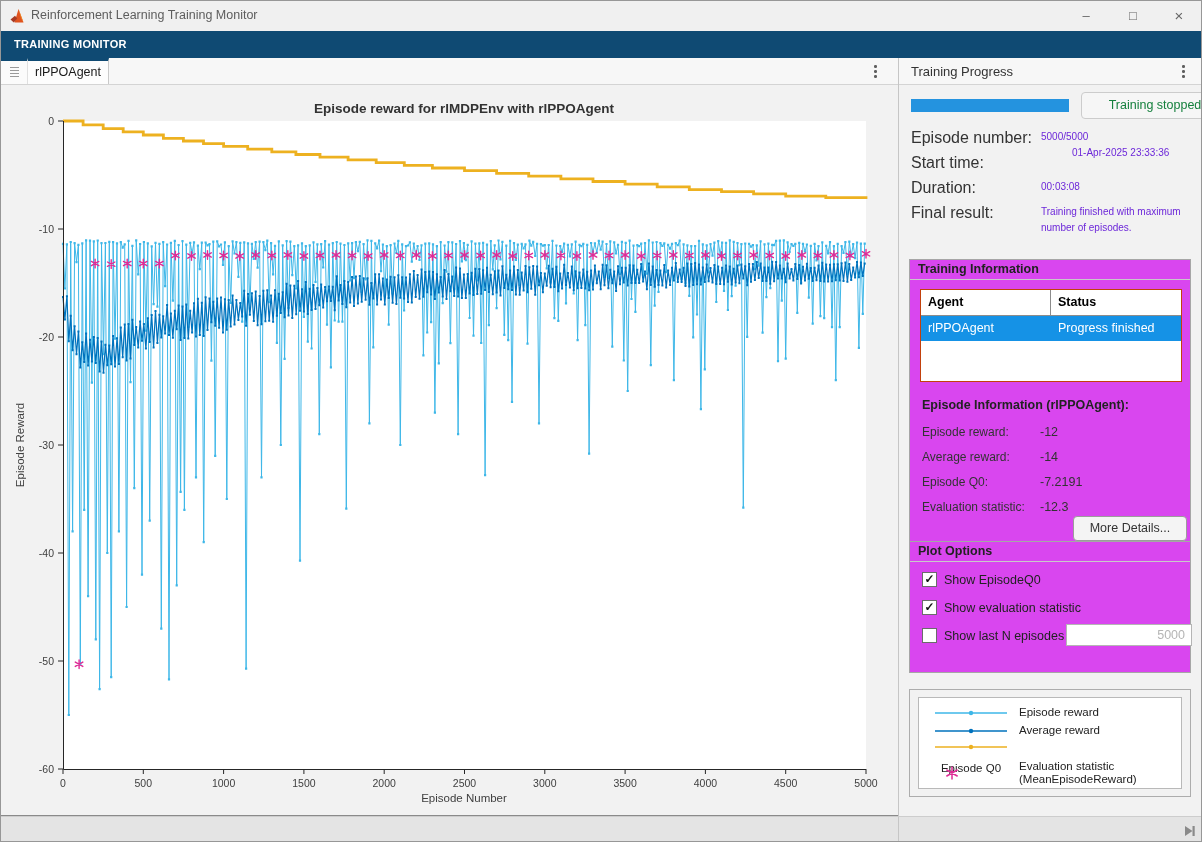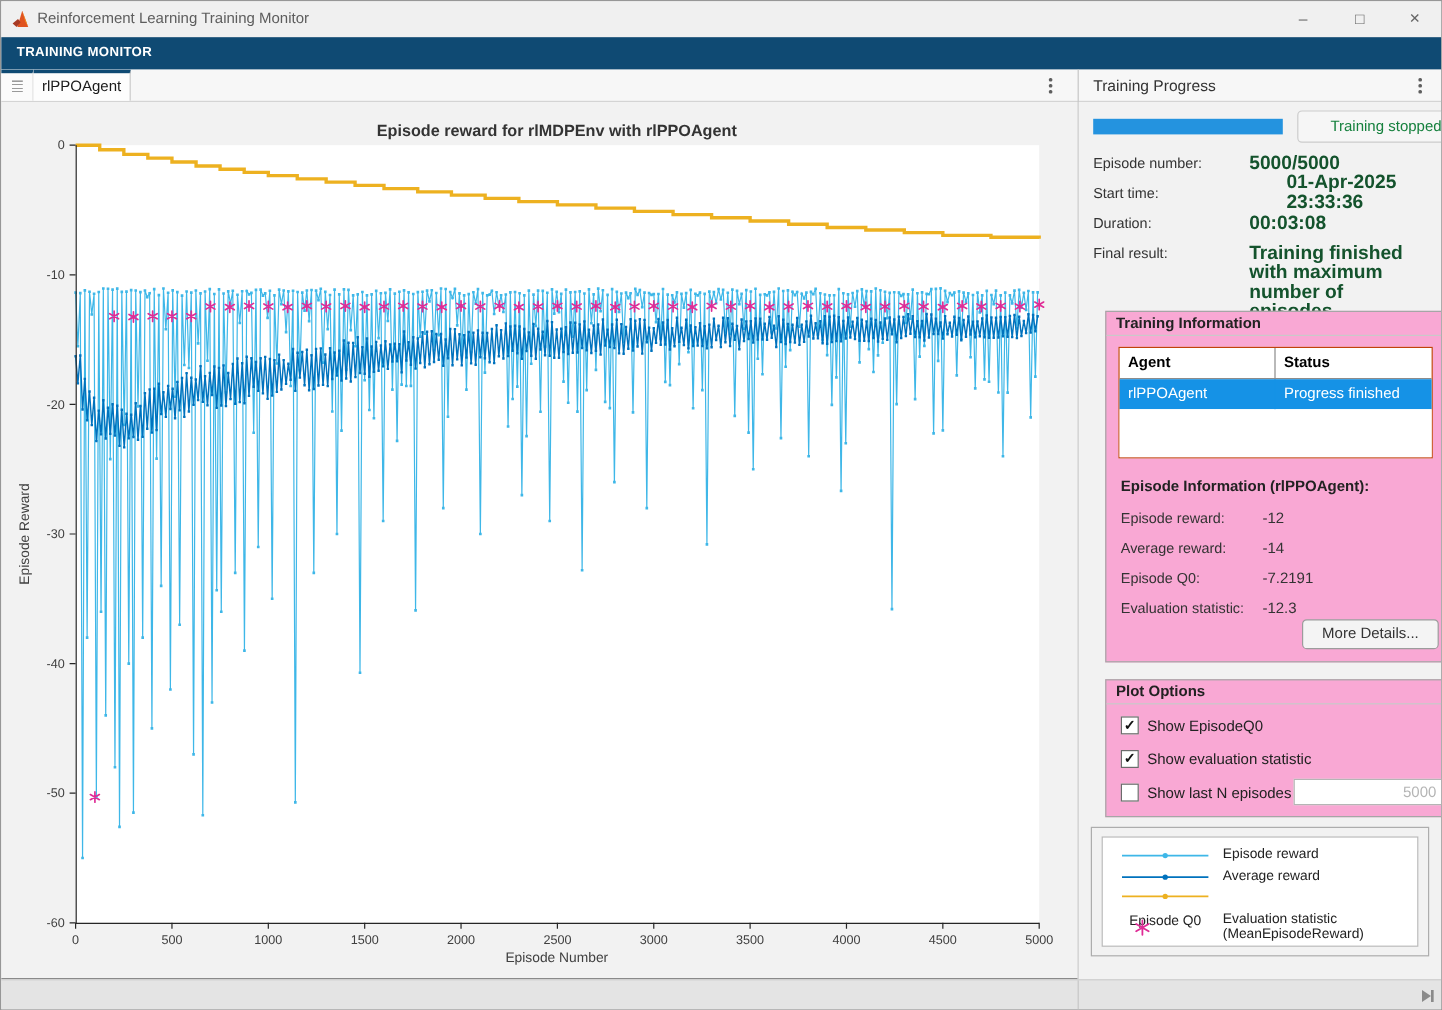--- a/index.html
+++ b/index.html
@@ -21,23 +21,23 @@
   .kebab i{width:2.5px;height:2.5px;border-radius:50%;background:#5f5f5f;}
   #tab-kebab{position:absolute;left:873px;top:7px;}
   #rp-kebab{position:absolute;left:1181px;top:7px;}
   #rp-header-label{position:absolute;left:910px;top:6px;font-size:13px;color:#333;}
   
   #chart-panel{position:absolute;left:0;top:84px;width:897px;height:731px;background:#f2f2f2;border-bottom:1px solid #8a8a8a;box-sizing:border-box;}
   #divider{position:absolute;left:897px;top:57px;width:1px;height:758px;background:#c6c6c6;}
   #right-panel{position:absolute;left:898px;top:84px;width:302px;height:731px;background:#f2f2f2;overflow:hidden;}
   #progress-track{position:absolute;left:12px;top:14px;width:158px;height:13px;background:#2493df;}
   #stop-btn{position:absolute;left:182px;top:7px;width:110px;height:25px;border:1px solid #ccc;border-radius:4px;background:#f6f6f6;color:#15803d;font-size:12.5px;text-align:center;line-height:24px;padding-left:18px;}
-  .f-label{position:absolute;left:12px;font-size:12px;color:#333;}
-  .f-value{position:absolute;left:142px;font-size:16px;color:#14532d;width:152px;line-height:16px;font-weight:bold;}
-  .groupbox{position:absolute;left:10px;width:282px;border:1px solid #a6a6a6;background:#f9a8d4;box-sizing:border-box;margin-left:12px;}
+  .f-label{position:absolute;left:12px;font-size:16px;color:#333;}
+  .f-value{position:absolute;left:142px;font-size:10px;color:#6d28d9;width:152px;line-height:16px;}
+  .groupbox{position:absolute;left:10px;width:282px;border:1px solid #a6a6a6;background:#d946ef;box-sizing:border-box;}
   .groupbox .gb-title{position:absolute;left:8px;top:2px;font-size:12.5px;font-weight:bold;color:#222;}
   .gb-rule{position:absolute;left:0;top:19px;width:100%;height:1px;background:#c9c9c9;}
   
   #ti-table{position:absolute;left:10px;top:29px;width:260px;border:1px solid #c2410c;background:#fff;}
   .t-head{display:flex;border-bottom:1px solid #8c8c8c;}
   .t-head .c{font-weight:bold;}
   .t-row{display:flex;}
   .t-row.sel{background:#1592e6;color:#fff;}
   .c{box-sizing:border-box;padding:5px 7px;font-size:12.5px;height:25px;}
   .c1{width:130px;border-right:1px solid #8c8c8c;}
@@ -205,21 +205,21 @@
           <span class="ei-label" style="top: 190px;">Average reward:</span>
           <span class="ei-value" style="top: 190px;">-14</span>
           <span class="ei-label" style="top: 215px;">Episode Q0:</span>
           <span class="ei-value" style="top: 215px;">-7.2191</span>
           <span class="ei-label" style="top: 240px;">Evaluation statistic:</span>
           <span class="ei-value" style="top: 240px;">-12.3</span>
         </div>
       <div id="more-details">More Details...</div>
     </div>
 
-    <div class="groupbox" id="po-box" style="top:481px;height:115px">
+    <div class="groupbox" id="po-box" style="top:456px;height:132px">
       <span class="gb-title">Plot Options</span>
       <span class="gb-rule"></span>
       <div id="po-rows">
           <div class="cb-row" style="top: 30px;">
             <span class="cb">✓</span>
             <span>Show EpisodeQ0</span>
           </div>
           <div class="cb-row" style="top: 58px;">
             <span class="cb">✓</span>
             <span>Show evaluation statistic</span>

